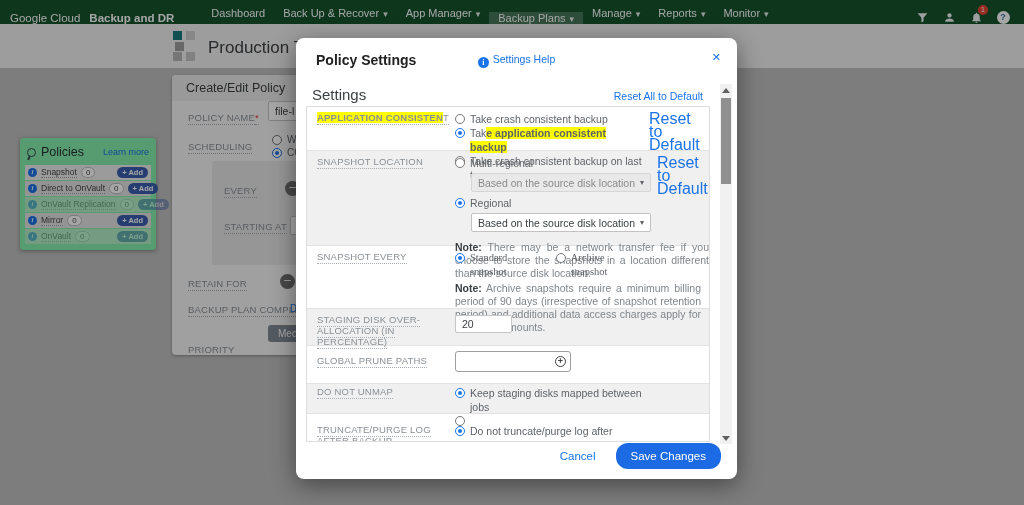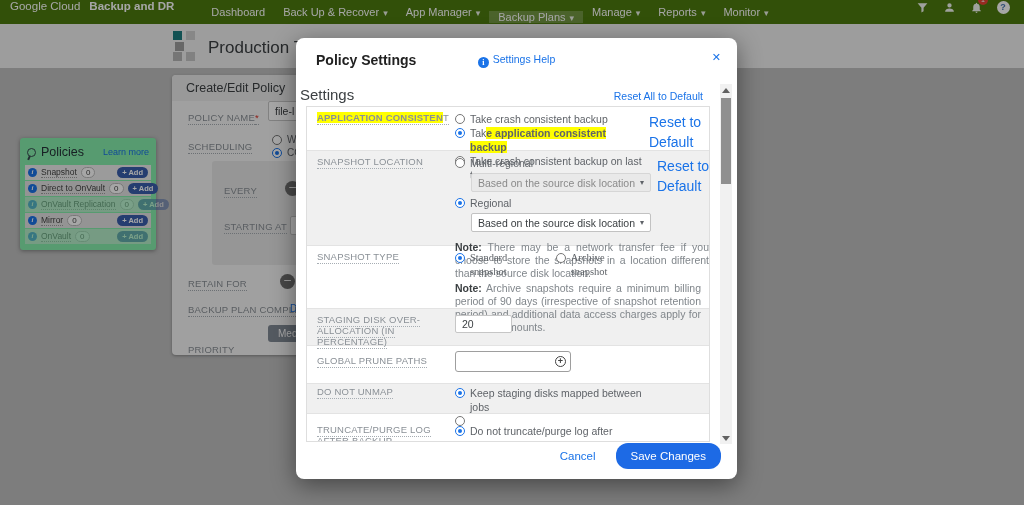--- a/index.html
+++ b/index.html
@@ -1,20 +1,20 @@
 <!DOCTYPE html>
 <html><head>
 <meta charset="utf-8">
 <style>
   * { margin:0; padding:0; box-sizing:border-box; }
   body { font-family:"Liberation Sans", sans-serif; background:#808080; }
   .screen { position:relative; width:1024px; height:505px; background:#c0c0c0; overflow:hidden; font-family:"Liberation Sans", sans-serif; }
 
   
-  .topnav { position:absolute; top:0; left:0; right:0; height:24px; background:#4d7c0f; display:flex; align-items:flex-start; color:#fff; z-index:10; }
+  .topnav { position:absolute; top:0; left:0; right:0; height:24px; background:#14532d; display:flex; align-items:flex-end; color:#fff; z-index:10; }
   .brand { display:flex; align-items:center; gap:9px; padding:0 14px 0 10px; font-size:11.5px; white-space:nowrap; }
   .brand .b2 { font-weight:bold; }
   .nav-items { display:flex; align-items:stretch; margin-left:14px; }
   .nav-item { display:flex; align-items:center; gap:4px; padding:0 9px; font-size:11px; white-space:nowrap; cursor:pointer; }
   .nav-item.active { background:rgba(255,255,255,0.22);margin-top:11px; }
   .nav-item .caret::after { content:"▾"; font-size:9px; opacity:.9; }
   .nav-icons { margin-left:auto; display:flex; align-items:center; gap:13px; padding-right:14px; }
   .nav-ic { width:14px; height:14px; position:relative; display:flex; align-items:center; justify-content:center; cursor:pointer; }
   .nav-ic svg { width:13px; height:13px; fill:#ffffff; opacity:.95; }
   .help-circle { width:13px; height:13px; border-radius:50%; background:#fff; color:#4576b2; font-size:9px; font-weight:bold; text-align:center; line-height:13px; }
@@ -70,27 +70,27 @@
   .dim { position:absolute; inset:0; background:rgba(0,0,0,0.35); z-index:40; }
 
   
   .modal { position:absolute; left:296px; top:38px; width:441px; height:441px; background:#fff; border-radius:8px; box-shadow:0 6px 24px rgba(0,0,0,.45); z-index:50; }
   .m-head { position:relative; height:40px; padding:13px 20px 0; }
   .m-title { font-size:14px; font-weight:bold; color:#212121; }
   .m-help { position:absolute; left:0; right:0; top:15px; text-align:center; font-size:10.5px; color:#1a73e8; cursor:pointer; }
   .i-ic { display:inline-block; width:11px; height:11px; border-radius:50%; background:#1a73e8; color:#fff; font-size:8px; line-height:11px; text-align:center; font-family:"Liberation Serif",serif; font-weight:bold; vertical-align:-2px; margin-right:4px; }
   .i-ic::after { content:"i"; }
   .m-close { position:absolute; right:16px; top:13px; font-size:11px; color:#1a73e8; cursor:pointer; }
-  .m-sec { position:absolute; left:4px; top:48px; font-size:15px; color:#3c4043; }
+  .m-sec { position:absolute; left:16px; top:48px; font-size:15px; color:#3c4043; }
   .m-resetall { position:absolute; right:34px; top:52px; font-size:10.5px; }
 
   .rows-box { position:absolute; left:10px; top:68px; width:404px; height:336px; border:1px solid #dedede; overflow:hidden; background:#fff; }
   .srow { display:grid; grid-template-columns:132px 1fr 54px; column-gap:6px; padding:5px 6px 0 10px; border-bottom:1px solid #e3e3e3; }
   .srow.alt { background:#f0f0f0; }
-  .srow .reset { font-size:14px; line-height:20px; }
+  .srow .reset { font-size:16px; line-height:13px; }
   .opt { display:flex; align-items:flex-start; font-size:10.5px; color:#5f6368; line-height:14px; }
   .opt .rb { margin-top:2px; }
   .hl { background:#ffff00;font-weight:bold; }
   .note { grid-column:2 / 4; font-size:10.5px; color:#80868b; text-align:justify; line-height:13px; margin-top:5px; padding-right:2px; }
   .note b { color:#3c4043; }
   .sel-box { display:flex; align-items:center; justify-content:space-between; width:180px; height:19px; border:1px solid #c2c2c2; border-radius:2px; background:#fff; font-size:10.5px; color:#3c4043; padding:0 6px; margin:3px 0 4px 16px; cursor:pointer; }
   .sel-box .chev { font-size:8px; color:#5f6368; }
   .sel-box.dis { background:#e9e9e9; color:#8a8a8a; border-color:#d6d6d6; }
   .h44 { height:44px; } .h95 { height:95px; } .h63 { height:63px; }
   .h37 { height:37px; } .h38 { height:38px; } .h30 { height:30px; padding-top:2px; } .h44c { height:44px; padding-top:10px; }
@@ -311,21 +311,21 @@
               <span class="chev">▾</span>
           </div>
         </div>
         <div class="reset blue-link">Reset to Default</div>
         <div class="note">
           <b>Note:</b><span> There may be a network transfer fee if you choose to store the snapshots in a location different than the source disk location.</span>
         </div>
       </div>
 
       <div class="srow h63">
-        <div class="flabel"><span>SNAPSHOT TYPE</span></div>
+        <div class="flabel"><span>SNAPSHOT EVERY</span></div>
         <div>
           <div style="display:flex; gap:10px;font-family:Liberation Serif, serif;">
             <div class="opt">
               <span class="rb on"></span>
                 <span>Standard snapshot</span>
             </div>
             <div class="opt">
               <span class="rb"></span>
                 <span>Archive snapshot</span>
             </div>

